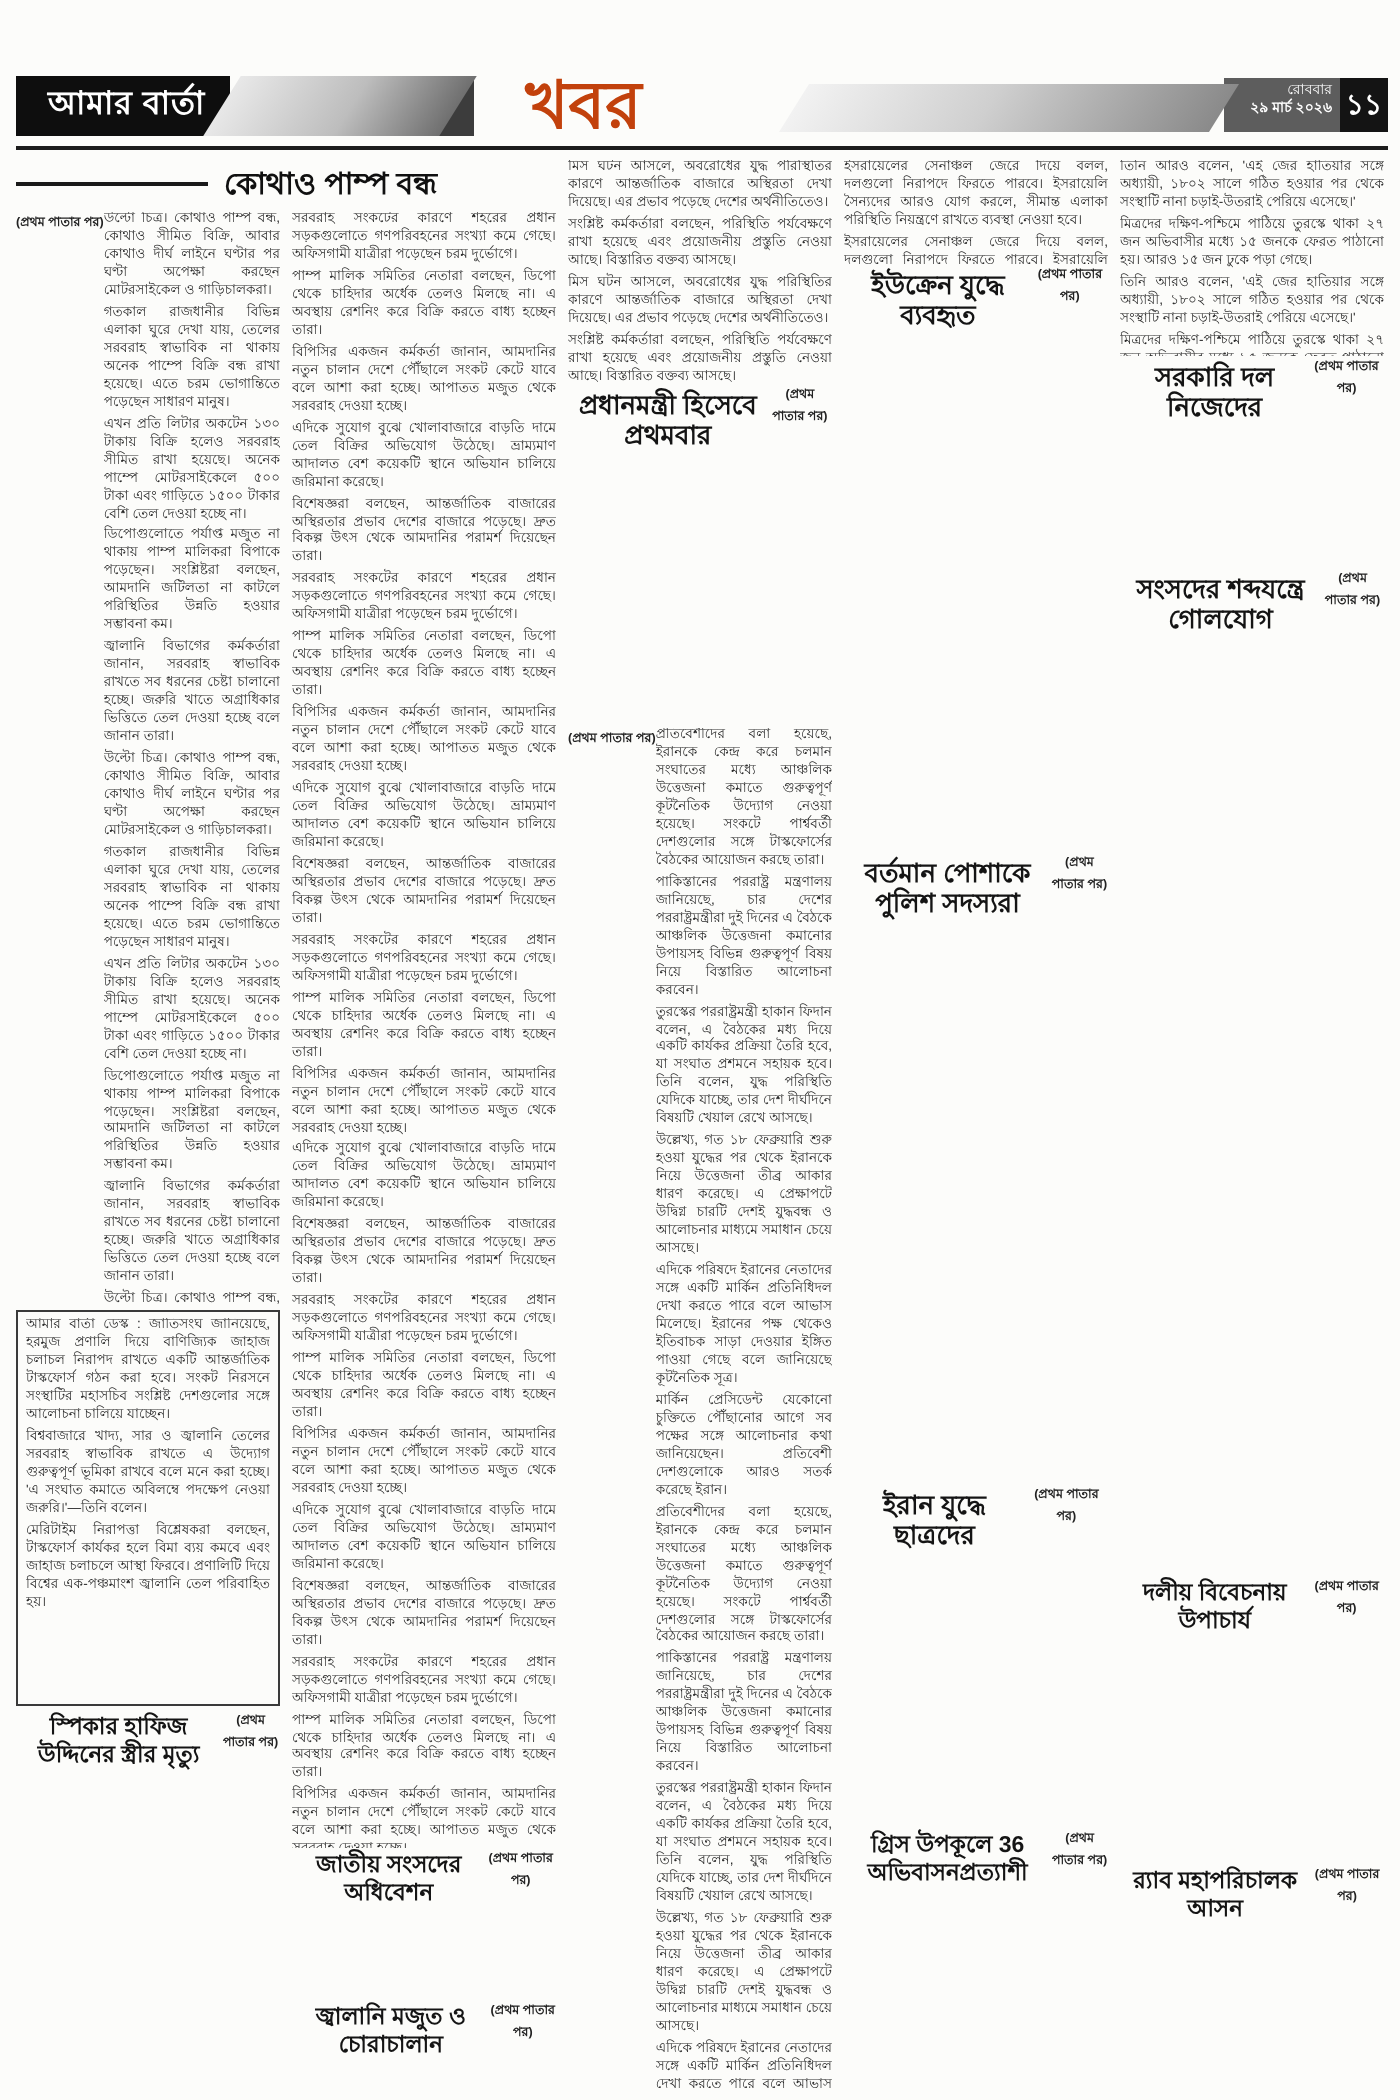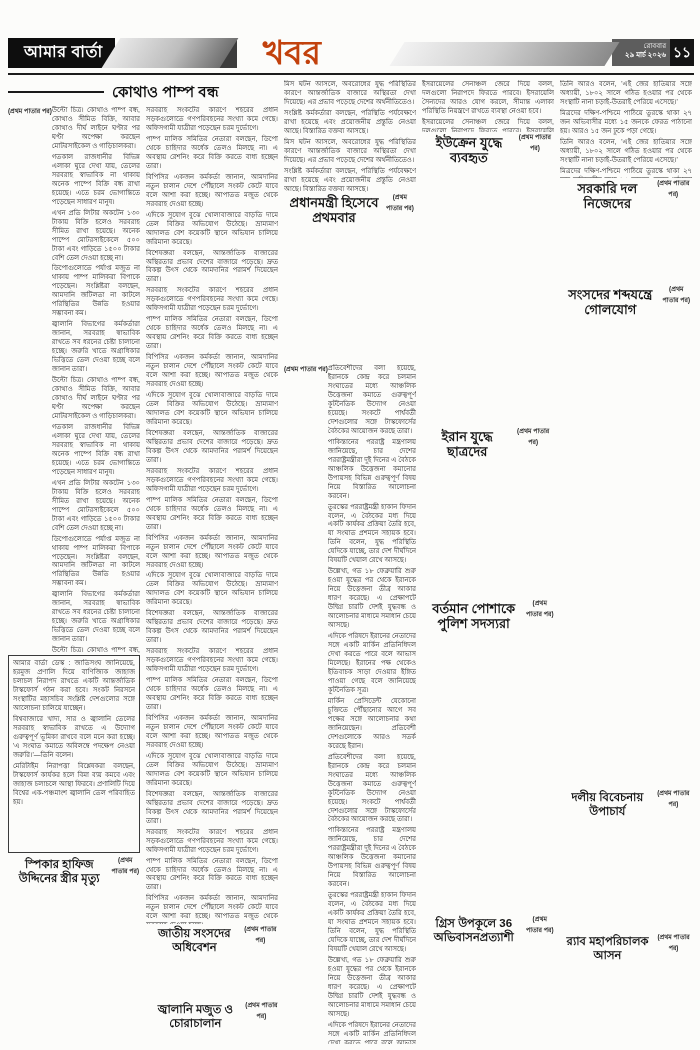--- a/index.html
+++ b/index.html
@@ -222,42 +222,42 @@
             <p>অস্ত্রের একটি বড় অংশ ইউরোপের বিভিন্ন দেশ থেকে সরবরাহ করা হয়েছে বলে জানা গেছে। যুদ্ধ দীর্ঘায়িত হওয়ায় অস্ত্রের চাহিদা আরও বেড়েছে।</p>
             <p>সামরিক বিশ্লেষকরা বলছেন, আধুনিক অস্ত্রের সরবরাহ যুদ্ধের গতিপথ বদলে দিতে পারে। তবে দীর্ঘমেয়াদে এ সংঘাত অঞ্চলটির অর্থনীতিতে গভীর ক্ষত তৈরি করবে।</p>
             <p>এদিকে যুদ্ধবিরতির আলোচনা এগিয়ে নিতে মধ্যস্থতাকারীরা তৎপরতা চালিয়ে যাচ্ছেন। উভয় পক্ষই শর্তসাপেক্ষে আলোচনায় বসতে রাজি বলে জানা গেছে।</p>
             <p>জাতিসংঘের হিসাবে, যুদ্ধে এ পর্যন্ত বিপুলসংখ্যক বেসামরিক মানুষ হতাহত হয়েছেন এবং লাখ লাখ মানুষ বাস্তুচ্যুত হয়েছেন।</p>
             <p>অস্ত্রের একটি বড় অংশ ইউরোপের বিভিন্ন দেশ থেকে সরবরাহ করা হয়েছে বলে জানা গেছে। যুদ্ধ দীর্ঘায়িত হওয়ায় অস্ত্রের চাহিদা আরও বেড়েছে।</p>
             <p>সামরিক বিশ্লেষকরা বলছেন, আধুনিক অস্ত্রের সরবরাহ যুদ্ধের গতিপথ বদলে দিতে পারে। তবে দীর্ঘমেয়াদে এ সংঘাত অঞ্চলটির অর্থনীতিতে গভীর ক্ষত তৈরি করবে।</p>
             <p>এদিকে যুদ্ধবিরতির আলোচনা এগিয়ে নিতে মধ্যস্থতাকারীরা তৎপরতা চালিয়ে যাচ্ছেন। উভয় পক্ষই শর্তসাপেক্ষে আলোচনায় বসতে রাজি বলে জানা গেছে।</p>
             <p>জাতিসংঘের হিসাবে, যুদ্ধে এ পর্যন্ত বিপুলসংখ্যক বেসামরিক মানুষ হতাহত হয়েছেন এবং লাখ লাখ মানুষ বাস্তুচ্যুত হয়েছেন।</p>
           </div>
       </div>
-      <div class="art" style="height:172px">
-        <div class="hl hl-lg">ইরান যুদ্ধে ছাত্রদের</div>
-        <div class="cont">(প্রথম পাতার পর)</div>
-        <div class="body">
-            <p>দেশে ফেরা নিয়ে অনিশ্চয়তা দেখা দিয়েছে। যুদ্ধ পরিস্থিতিতে ইরানে অধ্যয়নরত শিক্ষার্থীদের নিরাপদে ফিরিয়ে আনতে উদ্যোগ নেওয়া হয়েছে।</p>
-            <p>দূতাবাসের মাধ্যমে শিক্ষার্থীদের সঙ্গে নিয়মিত যোগাযোগ রাখা হচ্ছে। পররাষ্ট্র মন্ত্রণালয় জানিয়েছে, প্রয়োজনে বিশেষ ফ্লাইটের ব্যবস্থা করা হবে।</p>
-            <p>অভিভাবকরা সন্তানদের নিরাপত্তা নিয়ে উদ্বেগ প্রকাশ করেছেন এবং দ্রুত ফিরিয়ে আনার দাবি জানিয়েছেন।</p>
-            <p>দেশে ফেরা নিয়ে অনিশ্চয়তা দেখা দিয়েছে। যুদ্ধ পরিস্থিতিতে ইরানে অধ্যয়নরত শিক্ষার্থীদের নিরাপদে ফিরিয়ে আনতে উদ্যোগ নেওয়া হয়েছে।</p>
-            <p>দূতাবাসের মাধ্যমে শিক্ষার্থীদের সঙ্গে নিয়মিত যোগাযোগ রাখা হচ্ছে। পররাষ্ট্র মন্ত্রণালয় জানিয়েছে, প্রয়োজনে বিশেষ ফ্লাইটের ব্যবস্থা করা হবে।</p>
-          </div>
-      </div>
       <div class="art" style="height:316px">
         <div class="hl hl-lg">বর্তমান পোশাকে পুলিশ সদস্যরা</div>
         <div class="cont">(প্রথম পাতার পর)</div>
         <div class="body">
             <p>পুলিশের লোগো-পোশাক বদলের যে আলোচনা চলছে, আপাতত বর্তমান পোশাকেই দায়িত্ব পালন করবেন পুলিশ সদস্যরা, এই সিদ্ধান্ত নেওয়া হয়েছে। নতুন পোশাক চূড়ান্ত হতে আরও সময় লাগবে।</p>
             <p>কর্মকর্তারা জানান, পোশাক পরিবর্তনের প্রস্তাব পর্যালোচনার পর্যায়ে রয়েছে। লজিস্টিক ও বাজেট বিবেচনায় ধাপে ধাপে বাস্তবায়নের পরিকল্পনা করা হচ্ছে।</p>
             <p>পুলিশ সদর দপ্তর সূত্র জানায়, বাহিনীর সদস্যদের প্রশিক্ষণ ও সরঞ্জাম আধুনিকায়নের কাজও একই সঙ্গে চলছে। জনবান্ধব পুলিশিং নিশ্চিত করতে বিভিন্ন কর্মসূচি নেওয়া হয়েছে।</p>
             <p>বিশেষজ্ঞরা বলছেন, কেবল পোশাক নয়, সেবার মান ও জবাবদিহিতাই বাহিনীর ভাবমূর্তি নির্ধারণ করবে।</p>
             <p>পুলিশের লোগো-পোশাক বদলের যে আলোচনা চলছে, আপাতত বর্তমান পোশাকেই দায়িত্ব পালন করবেন পুলিশ সদস্যরা, এই সিদ্ধান্ত নেওয়া হয়েছে। নতুন পোশাক চূড়ান্ত হতে আরও সময় লাগবে।</p>
             <p>কর্মকর্তারা জানান, পোশাক পরিবর্তনের প্রস্তাব পর্যালোচনার পর্যায়ে রয়েছে। লজিস্টিক ও বাজেট বিবেচনায় ধাপে ধাপে বাস্তবায়নের পরিকল্পনা করা হচ্ছে।</p>
             <p>পুলিশ সদর দপ্তর সূত্র জানায়, বাহিনীর সদস্যদের প্রশিক্ষণ ও সরঞ্জাম আধুনিকায়নের কাজও একই সঙ্গে চলছে। জনবান্ধব পুলিশিং নিশ্চিত করতে বিভিন্ন কর্মসূচি নেওয়া হয়েছে।</p>
+          </div>
+      </div>
+      <div class="art" style="height:172px">
+        <div class="hl hl-lg">ইরান যুদ্ধে ছাত্রদের</div>
+        <div class="cont">(প্রথম পাতার পর)</div>
+        <div class="body">
+            <p>দেশে ফেরা নিয়ে অনিশ্চয়তা দেখা দিয়েছে। যুদ্ধ পরিস্থিতিতে ইরানে অধ্যয়নরত শিক্ষার্থীদের নিরাপদে ফিরিয়ে আনতে উদ্যোগ নেওয়া হয়েছে।</p>
+            <p>দূতাবাসের মাধ্যমে শিক্ষার্থীদের সঙ্গে নিয়মিত যোগাযোগ রাখা হচ্ছে। পররাষ্ট্র মন্ত্রণালয় জানিয়েছে, প্রয়োজনে বিশেষ ফ্লাইটের ব্যবস্থা করা হবে।</p>
+            <p>অভিভাবকরা সন্তানদের নিরাপত্তা নিয়ে উদ্বেগ প্রকাশ করেছেন এবং দ্রুত ফিরিয়ে আনার দাবি জানিয়েছেন।</p>
+            <p>দেশে ফেরা নিয়ে অনিশ্চয়তা দেখা দিয়েছে। যুদ্ধ পরিস্থিতিতে ইরানে অধ্যয়নরত শিক্ষার্থীদের নিরাপদে ফিরিয়ে আনতে উদ্যোগ নেওয়া হয়েছে।</p>
+            <p>দূতাবাসের মাধ্যমে শিক্ষার্থীদের সঙ্গে নিয়মিত যোগাযোগ রাখা হচ্ছে। পররাষ্ট্র মন্ত্রণালয় জানিয়েছে, প্রয়োজনে বিশেষ ফ্লাইটের ব্যবস্থা করা হবে।</p>
           </div>
       </div>
       <div class="art grow">
         <div class="hl">গ্রিস উপকূলে 36 অভিবাসনপ্রত্যাশী</div>
         <div class="cont">(প্রথম পাতার পর)</div>
         <div class="body">
             <p>নিহত হয়েছেন নৌকাডুবিতে। ভূমধ্যসাগর পাড়ি দিয়ে ইউরোপে পৌঁছানোর চেষ্টায় প্রতিবছর বহু মানুষ প্রাণ হারাচ্ছেন। উদ্ধার অভিযান এখনো চলছে বলে জানিয়েছে কোস্টগার্ড।</p>
             <p>জাতিসংঘের অভিবাসন সংস্থা জানিয়েছে, চলতি বছর এ পথে প্রাণহানির সংখ্যা উদ্বেগজনক হারে বেড়েছে। মানবপাচার চক্রের বিরুদ্ধে কঠোর ব্যবস্থা নেওয়ার আহ্বান জানিয়েছে সংস্থাটি।</p>
             <p>নিহত হয়েছেন নৌকাডুবিতে। ভূমধ্যসাগর পাড়ি দিয়ে ইউরোপে পৌঁছানোর চেষ্টায় প্রতিবছর বহু মানুষ প্রাণ হারাচ্ছেন। উদ্ধার অভিযান এখনো চলছে বলে জানিয়েছে কোস্টগার্ড।</p>
           </div>

